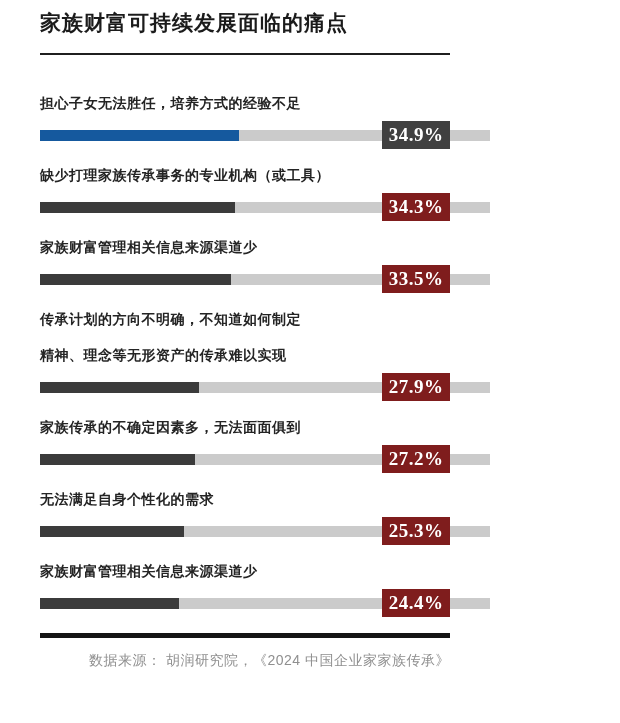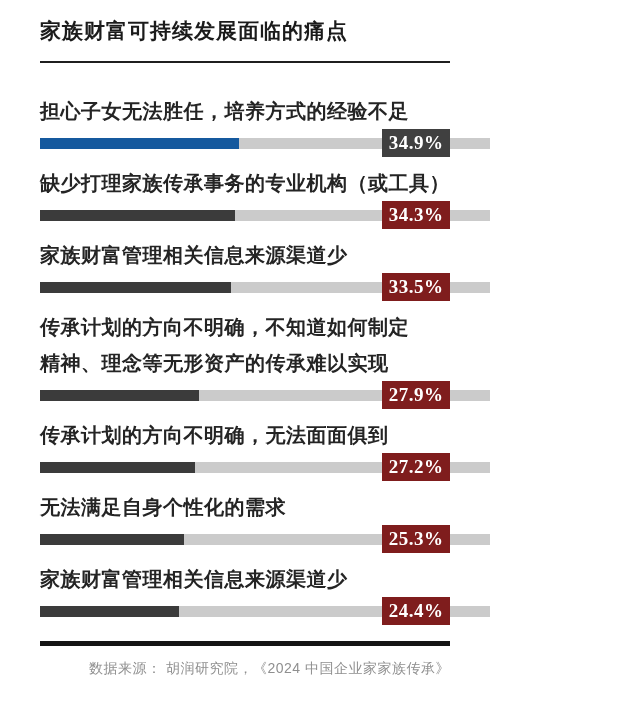--- a/index.html
+++ b/index.html
@@ -5,38 +5,38 @@
   html, body { margin:0; padding:0; }
   body {
     width:620px; height:723px;
     background:#ffffff;
     font-family:"Liberation Sans","DejaVu Sans",sans-serif;
     overflow:hidden;
   }
   .chart {
     box-sizing:border-box;
     width:512px; height:723px;
-    padding:18px 62px 0 40px;
+    padding:10px 62px 0 40px;
   }
   .title {
     font-size:21px;
     font-weight:bold;
     color:#1b1b1b;
     letter-spacing:1px;
     line-height:26px;
   }
   .rule-thin {
     height:2px;
     background:#1f1f1f;
     margin-top:17px;
     margin-bottom:38px;
   }
   .row { margin-bottom:16px; }
   .row-label {
-    font-size:20px;
+    font-size:14px;
     font-weight:bold;
     color:#242424;
     line-height:20px;
     margin-bottom:8px;
     letter-spacing:0.5px;
   }
   .bar-wrap { position:relative; height:28px; }
   .track {
     position:absolute;
     left:0; top:9px;
@@ -120,21 +120,21 @@
       <div class="row">
         <div class="row-label">精神、理念等无形资产的传承难以实现</div>
         <div class="bar-wrap">
           <div class="track">
             <div class="fill" style="width: 35.3%;"></div>
           </div>
           <div class="badge">27.9%</div>
         </div>
       </div>
       <div class="row">
-        <div class="row-label">传承计划的方向不明确，无法面面俱到</div>
+        <div class="row-label">家族传承的不确定因素多，无法面面俱到</div>
         <div class="bar-wrap">
           <div class="track">
             <div class="fill" style="width: 34.4%;"></div>
           </div>
           <div class="badge">27.2%</div>
         </div>
       </div>
       <div class="row">
         <div class="row-label">无法满足自身个性化的需求</div>
         <div class="bar-wrap">

